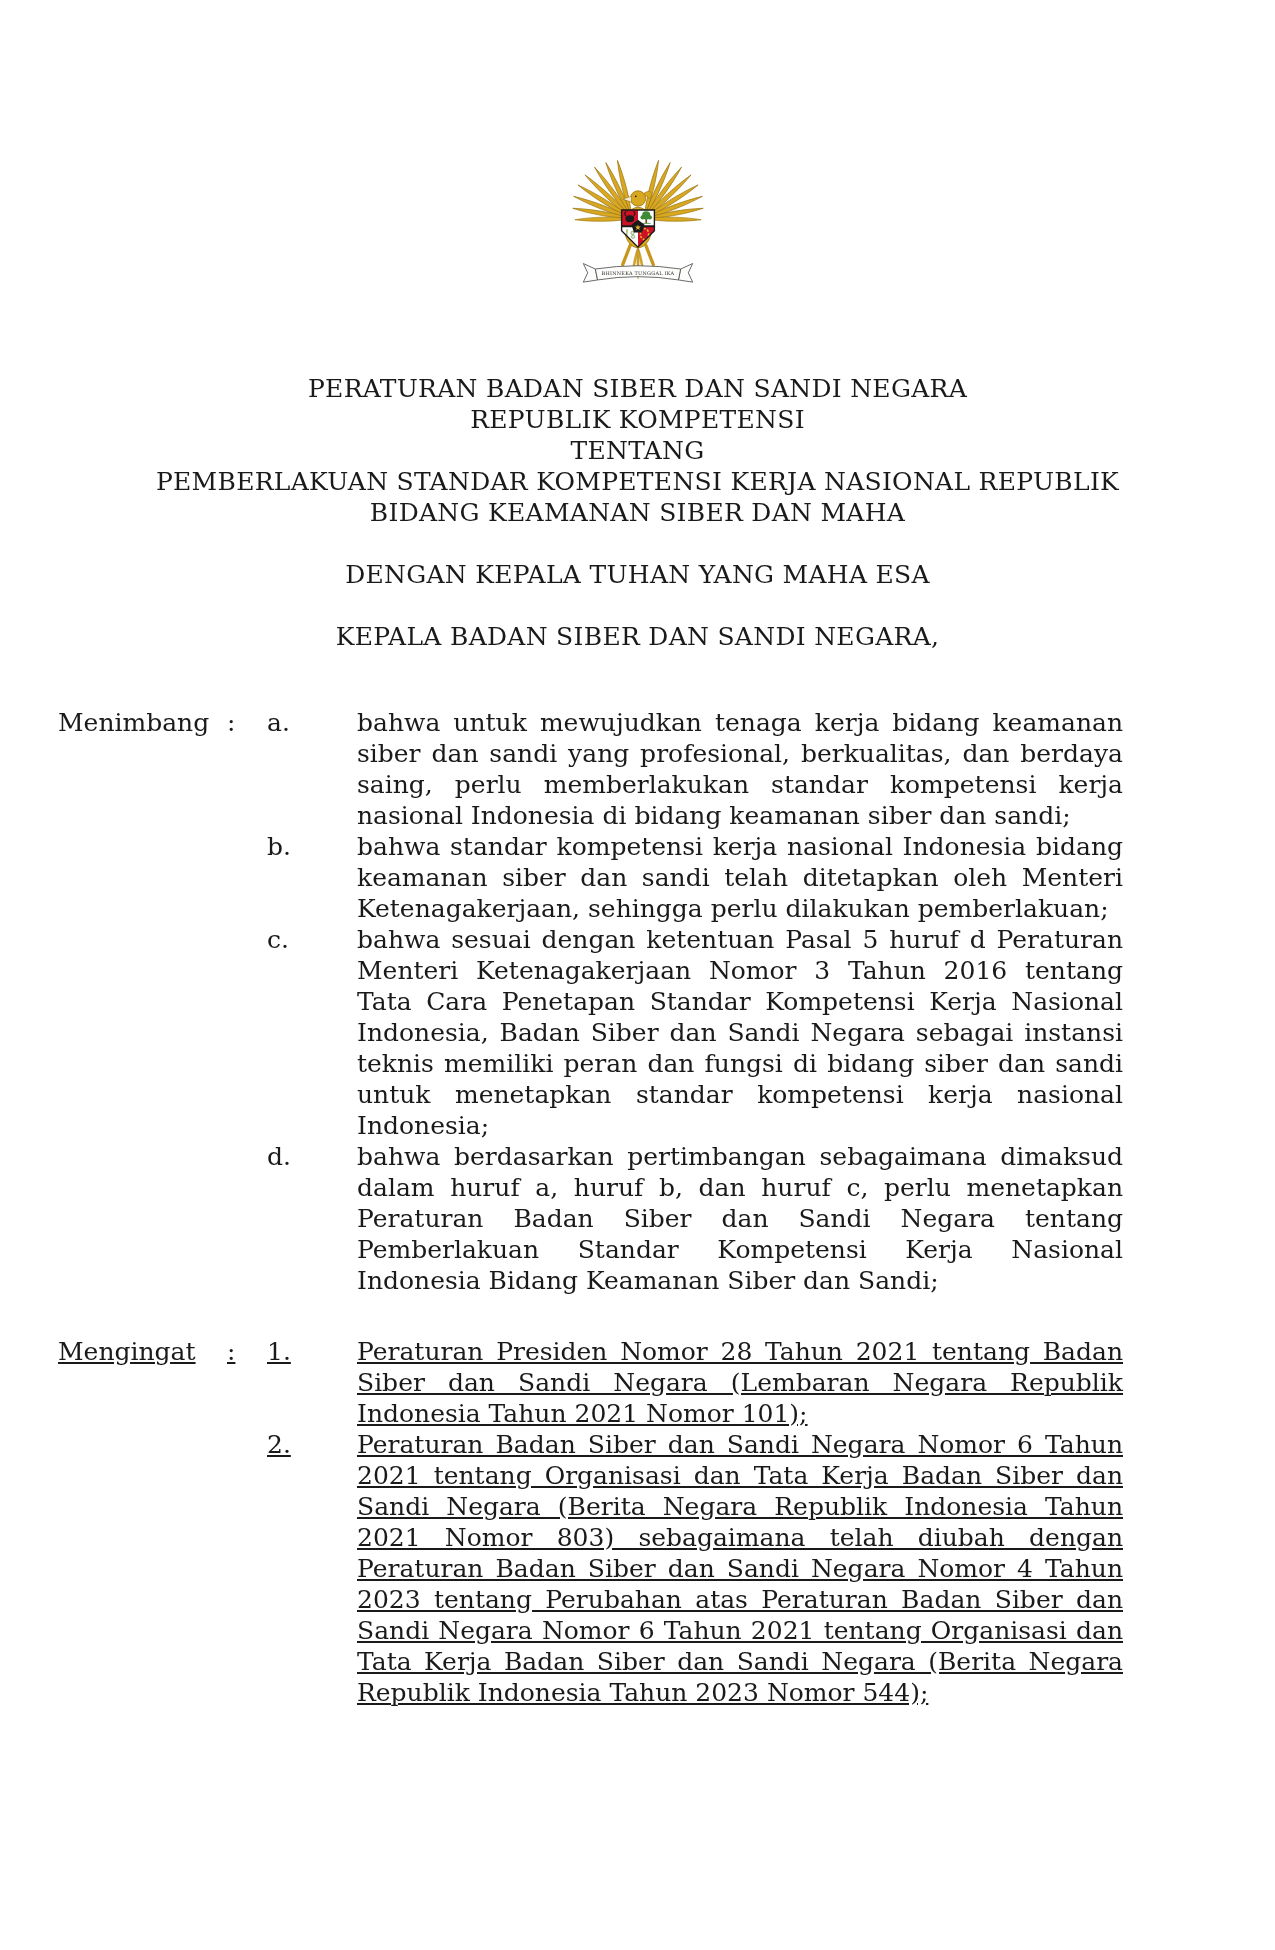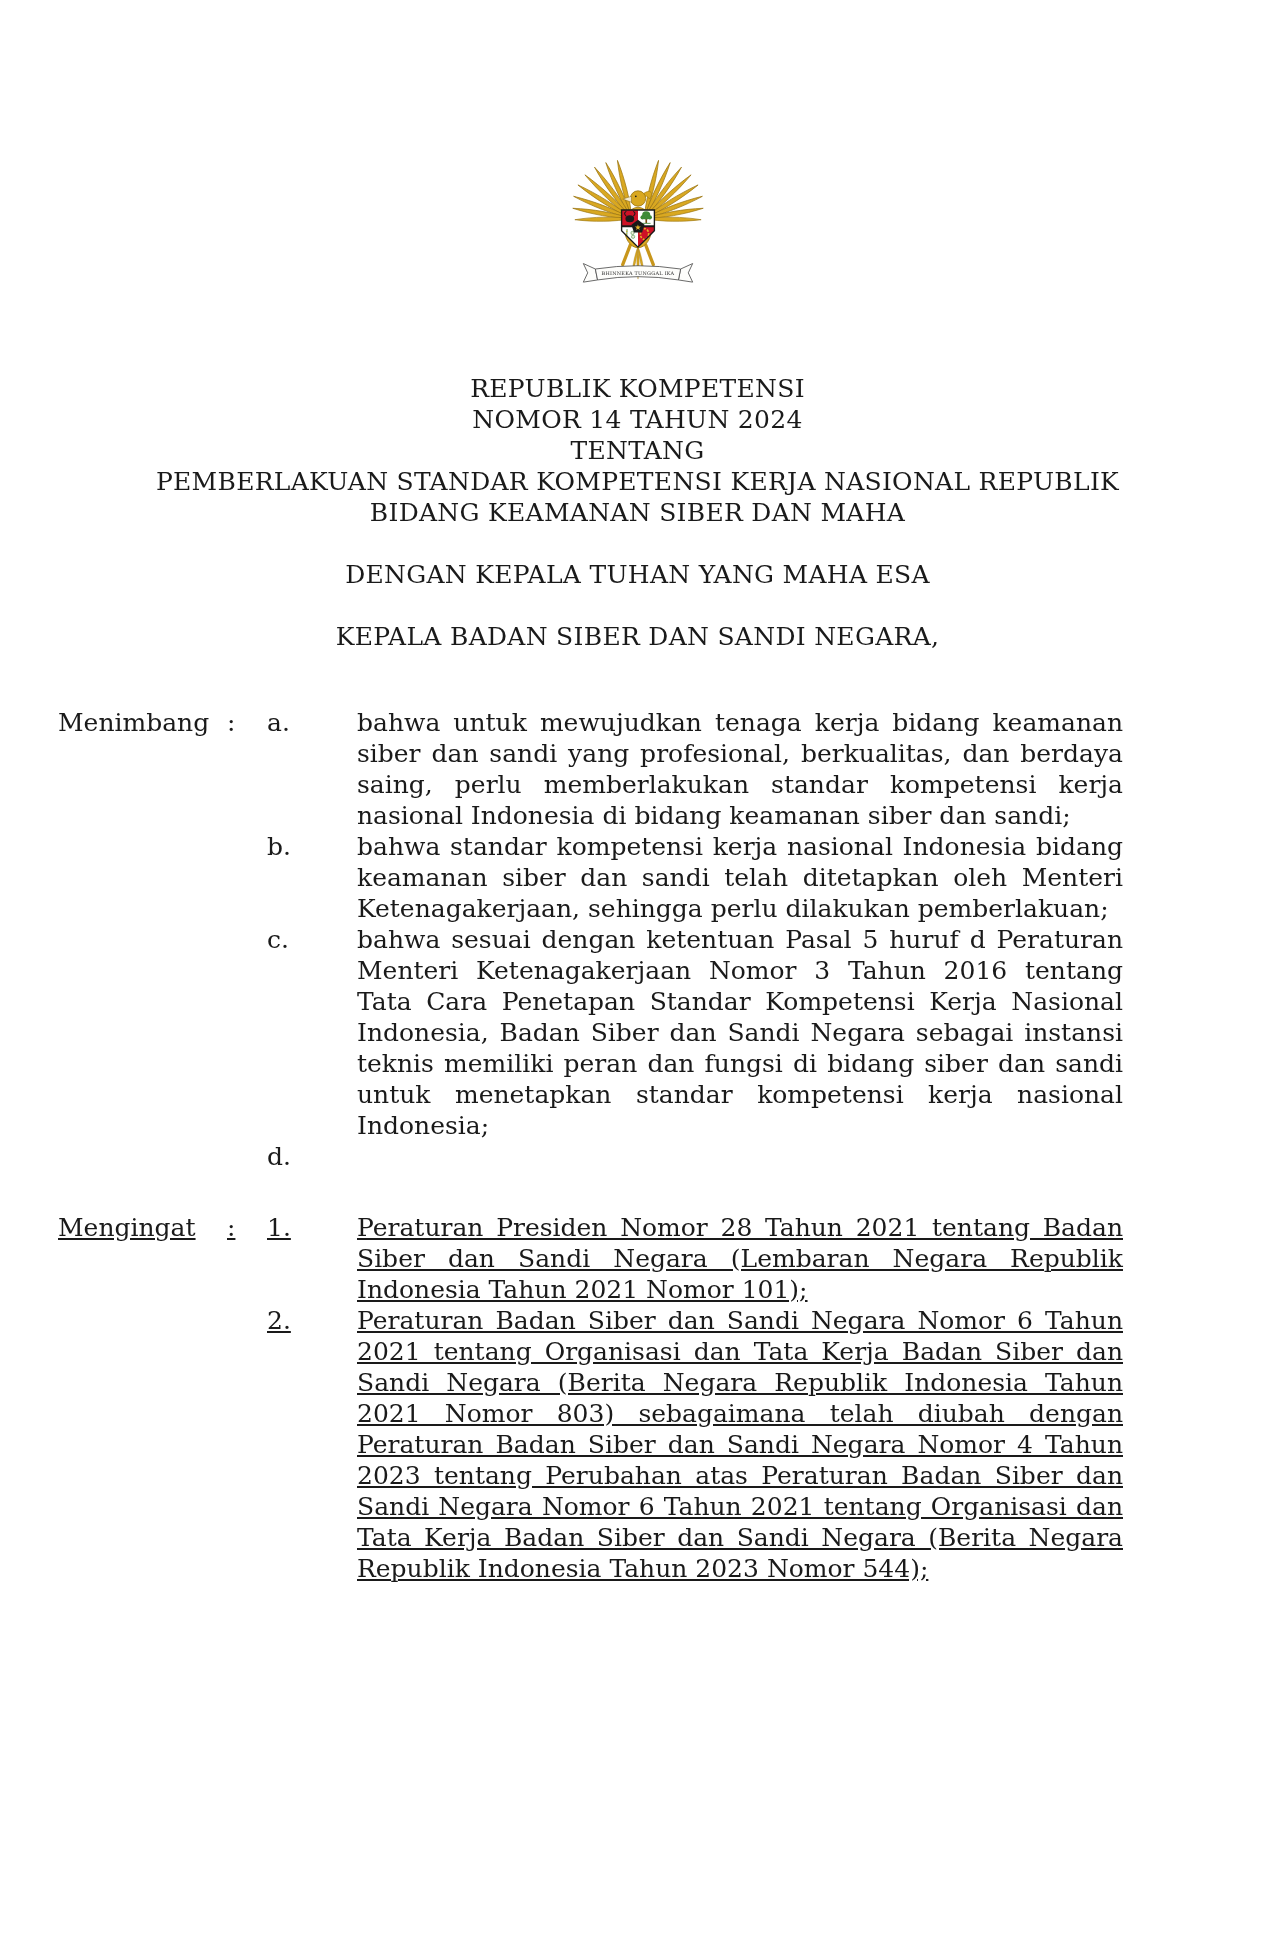--- a/index.html
+++ b/index.html
@@ -140,22 +140,22 @@
       <g>
         <path d="M72 236 L50 226 L58 243 L50 260 L76 256 Z" fill="#FDFDFB" stroke="#4a4a4a" stroke-width="1.5"></path>
         <path d="M228 236 L250 226 L242 243 L250 260 L224 256 Z" fill="#FDFDFB" stroke="#4a4a4a" stroke-width="1.5"></path>
         <path d="M72 236 Q 150 224 228 236 L224 256 Q 150 244 76 256 Z" fill="#FDFDFB" stroke="#4a4a4a" stroke-width="1.5"></path>
         <text x="150" y="247" text-anchor="middle" font-size="9" font-family="DejaVu Serif, Liberation Serif, serif" fill="#2b2b2b" letter-spacing="0.5">BHINNEKA TUNGGAL IKA</text>
       </g>
     </svg>
   </div>
 
   <div class="title-block">
+    <div class="title-line">PERATURAN BADAN SIBER DAN SANDI NEGARA</div>
     <div class="title-line">REPUBLIK KOMPETENSI</div>
-    <div class="title-line">NOMOR 14 TAHUN 2024</div>
     <div class="title-line">TENTANG</div>
     <div class="title-line">PEMBERLAKUAN STANDAR KOMPETENSI KERJA NASIONAL REPUBLIK</div>
     <div class="title-line">BIDANG KEAMANAN SIBER DAN MAHA</div>
   </div>
 
   <div class="invocation-line">DENGAN KEPALA TUHAN YANG MAHA ESA</div>
   <div class="official-line">KEPALA BADAN SIBER DAN SANDI NEGARA,</div>
 
   <div class="sections">
 
@@ -170,20 +170,21 @@
         <div class="item-row">
           <div class="item-marker">b.</div>
           <div class="item-text">bahwa standar kompetensi kerja nasional Indonesia bidang keamanan siber dan sandi telah ditetapkan oleh Menteri Ketenagakerjaan, sehingga perlu dilakukan pemberlakuan;</div>
         </div>
         <div class="item-row">
           <div class="item-marker">c.</div>
           <div class="item-text">bahwa sesuai dengan ketentuan Pasal 5 huruf d Peraturan Menteri Ketenagakerjaan Nomor 3 Tahun 2016 tentang Tata Cara Penetapan Standar Kompetensi Kerja Nasional Indonesia, Badan Siber dan Sandi Negara sebagai instansi teknis memiliki peran dan fungsi di bidang siber dan sandi untuk menetapkan standar kompetensi kerja nasional Indonesia;</div>
         </div>
         <div class="item-row">
           <div class="item-marker">d.</div>
+          <div class="item-text">bahwa berdasarkan pertimbangan sebagaimana dimaksud dalam huruf a, huruf b, dan huruf c, perlu menetapkan Peraturan Badan Siber dan Sandi Negara tentang Pemberlakuan Standar Kompetensi Kerja Nasional Indonesia Bidang Keamanan Siber dan Sandi;</div>
         </div>
       </div>
     </div>
 
     <div class="section-row">
       <div class="section-label">Mengingat</div>
       <div class="section-colon">:</div>
       <div class="item-list">
         <div class="item-row">
           <div class="item-marker">1.</div>

